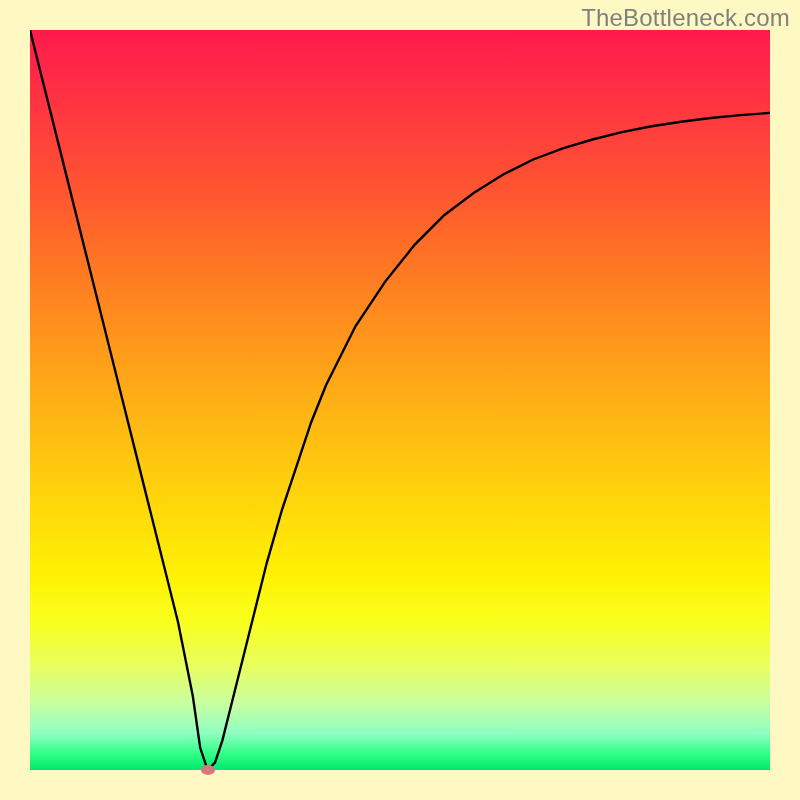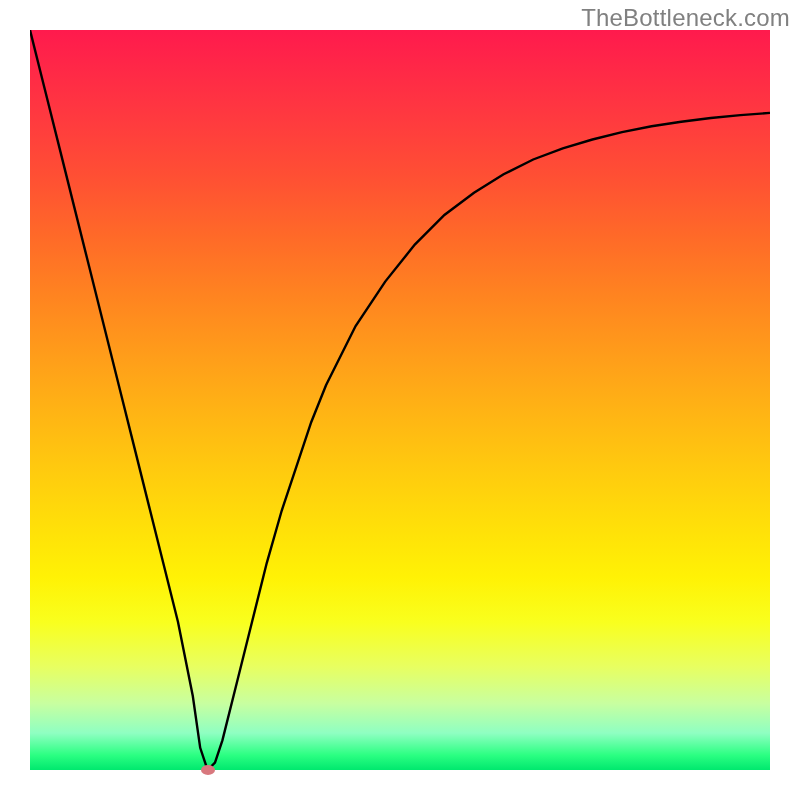--- a/index.html
+++ b/index.html
@@ -8,21 +8,21 @@
     width: 800px;
     height: 800px;
     background: #000;
     overflow: hidden;
     font-family: Arial, Helvetica, sans-serif;
   }
   .frame {
     position: relative;
     width: 800px;
     height: 800px;
-    background: #ffffff;
+    background: #fef9c3;
   }
   .plot-area {
     position: absolute;
     left: 30px;
     top: 30px;
     width: 740px;
     height: 740px;
     background: linear-gradient(to bottom,
       #ff1a4d 0%,
       #ff2a46 6%,

